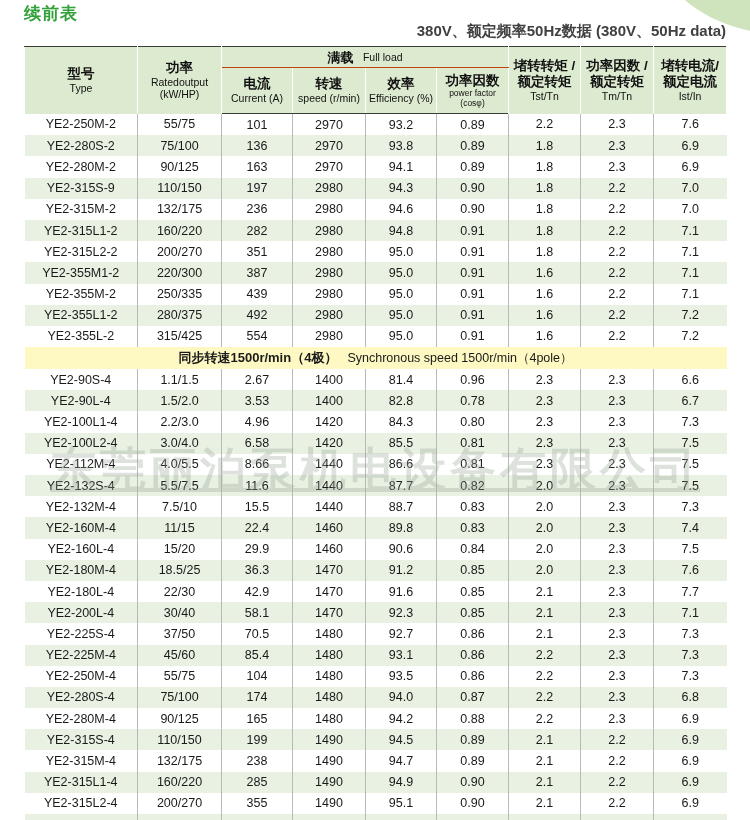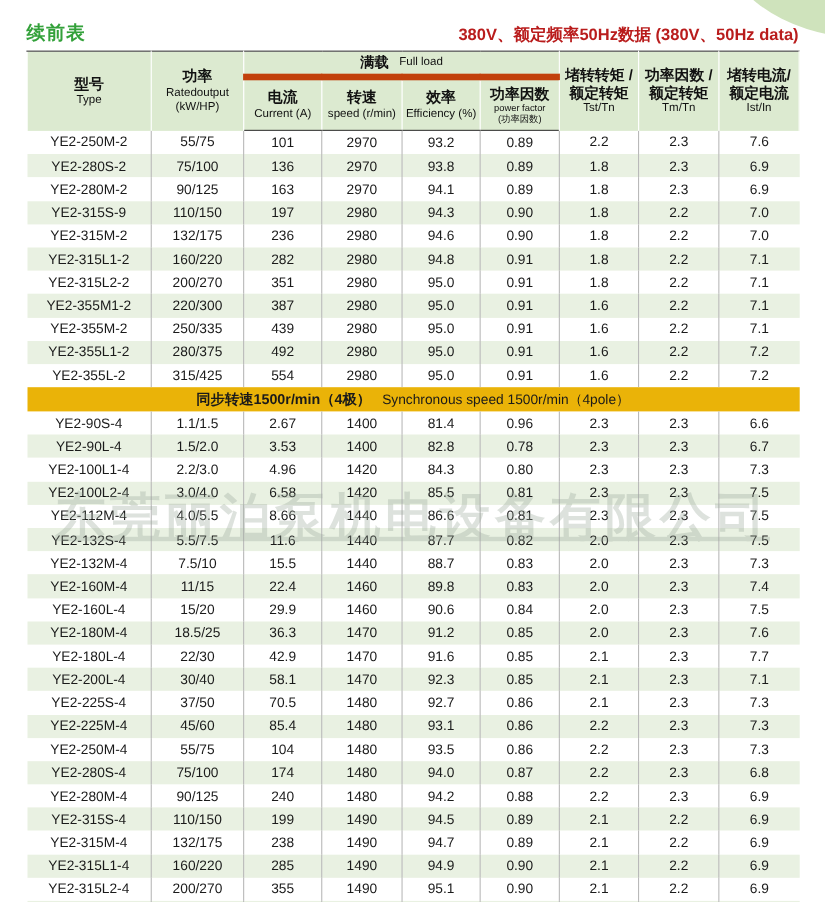--- a/index.html
+++ b/index.html
@@ -43,26 +43,26 @@
     padding: 0 24px;
     display: flex;
     align-items: flex-end;
     justify-content: space-between;
   }
   .title-left {
     font-size: 17px;
     font-weight: bold;
     color: #33a13a;
     letter-spacing: 1px;
-    padding-bottom: 5px;
+    padding-bottom: 21px;
   }
   .title-right {
     font-size: 15px;
     font-weight: bold;
-    color: #b91c1c;
+    color: #404040;
     padding-bottom: 5px;
     white-space: nowrap;
   }
 
   
   .table-wrap {
     padding: 0 24px;
     position: relative;
   }
   table.spec {
@@ -102,21 +102,21 @@
   th .en {
     display: block;
     font-size: 10.5px;
     font-weight: normal;
   }
   th .en.sm {
     font-size: 8.5px;
   }
   th.group-head {
     height: 20px;
-    border-bottom: 6px solid #c2410c;
+    border-bottom: 1px solid #c2410c;
   }
   th.group-head .cn {
     display: inline;
     font-size: 13px;
     vertical-align: middle;
   }
   th.group-head .en {
     display: inline;
     font-size: 10.5px;
     margin-left: 5px;
@@ -141,21 +141,21 @@
     background: #e9f1e2;
   }
   tbody td.model {
     border-left: none;
     margin-top: 26px;
   }
   tbody td.last {
     border-right: none;
   }
   tbody tr.section-row td {
-    background: #eab308;
+    background: #fef9c3;
     border-left: none;
     border-right: none;
     height: 22px;
   }
   tbody tr.section-row .cn {
     font-size: 13px;
     font-weight: bold;
   }
   tbody tr.section-row .en {
     font-size: 12.5px;
@@ -248,21 +248,21 @@
           <span class="cn">转速</span>
           <span class="en">speed (r/min)</span>
         </th>
         <th class="sub">
           <span class="cn">效率</span>
           <span class="en">Efficiency (%)</span>
         </th>
         <th class="sub">
           <span class="cn">功率因数</span>
           <span class="en sm">power factor</span>
-          <span class="en sm">(功率因数)</span>
+          <span class="en sm">(cosφ)</span>
         </th>
       </tr>
     </thead>
     <tbody id="table-body">
         <tr>
           <td class="model">YE2-250M-2</td>
           <td>55/75</td>
           <td>101</td>
           <td>2970</td>
           <td>93.2</td>
@@ -556,21 +556,21 @@
           <td>1480</td>
           <td>94.0</td>
           <td>0.87</td>
           <td>2.2</td>
           <td>2.3</td>
           <td class="last">6.8</td>
         </tr>
         <tr>
           <td class="model">YE2-280M-4</td>
           <td>90/125</td>
-          <td>240</td>
+          <td>165</td>
           <td>1480</td>
           <td>94.2</td>
           <td>0.88</td>
           <td>2.2</td>
           <td>2.3</td>
           <td class="last">6.9</td>
         </tr>
         <tr class="alt">
           <td class="model">YE2-315S-4</td>
           <td>110/150</td>

